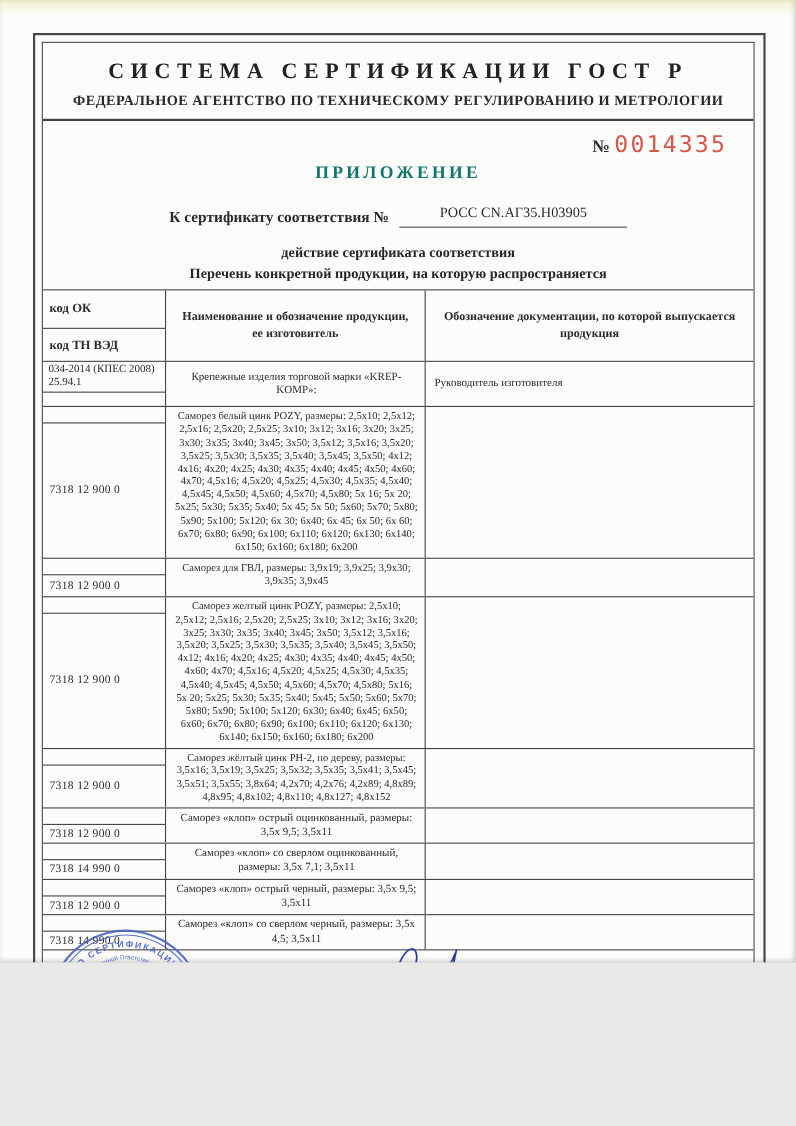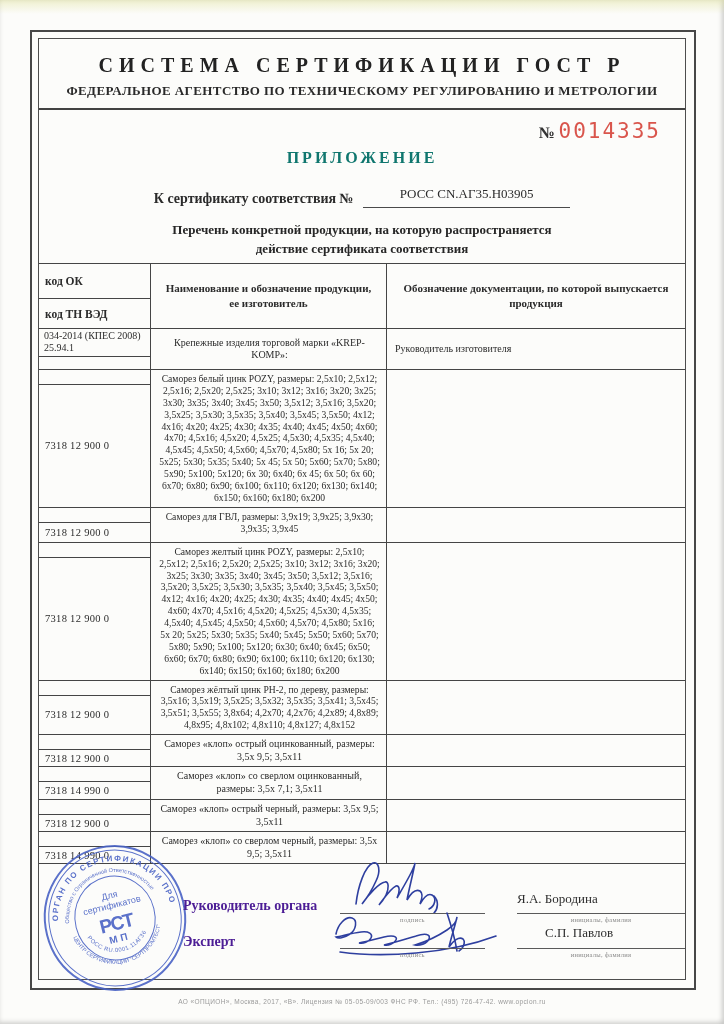--- a/index.html
+++ b/index.html
@@ -1,16 +1,16 @@
 <!DOCTYPE html>
 <html><head>
 <meta charset="utf-8">
 <style>
   html,body{margin:0;padding:0;background:#e9e9e7;}
-  .page{position:relative;width:724px;height:1024px;margin:0 auto;background:#fcfcfa;
+  .page{position:relative;width:724px;height:875px;margin:0 auto;background:#fcfcfa;
         font-family:"Liberation Serif","DejaVu Serif",serif;color:#2b2b2b;overflow:hidden;
         box-shadow:inset -3px 0 4px rgba(0,0,0,.12), inset 0 -3px 4px rgba(0,0,0,.10);}
   .scan-tint{position:absolute;left:0;top:0;width:100%;height:14px;
         background:linear-gradient(180deg,rgba(222,224,150,.45),rgba(222,224,150,0));}
   .frame-outer{position:absolute;left:30px;top:30px;width:662px;height:956px;border:2px solid #474747;}
   .frame-inner{position:absolute;left:6px;top:6px;width:646px;height:940px;border:1px solid #4d4d4d;}
 
   .band-header{position:absolute;left:0;top:0;width:100%;height:69px;border-bottom:2px solid #424242;
         text-align:center;}
   .title-main{margin-top:15px;font-size:20px;font-weight:bold;letter-spacing:6px;color:#222;}
@@ -77,22 +77,22 @@
       </div>
 
       <div class="appendix-title">ПРИЛОЖЕНИЕ</div>
 
       <div class="cert-row">
         <span class="cert-label">К сертификату соответствия №</span>
         <span class="cert-value"><span>РОСС CN.АГ35.Н03905</span></span>
       </div>
 
       <div class="list-title">
+        <div>действие сертификата соответствия</div>
         <div>Перечень конкретной продукции,  на которую распространяется</div>
-        <div>действие сертификата соответствия</div>
       </div>
 
       <div class="ctable">
 
         <div class="trow" style="min-height:64px;">
           <div class="tcell hleft">
             <div class="h1">код ОК</div>
             <div class="h2">код ТН ВЭД</div>
           </div>
           <div class="tcell hmid">Наименование и обозначение продукции, ее изготовитель</div>
@@ -172,21 +172,21 @@
           </div>
           <div class="tcell namecell" style="font-size:10px;">Саморез «клоп» острый черный, размеры: 3,5х 9,5; 3,5х11</div>
           <div class="tcell doccell"></div>
         </div>
 
         <div class="trow" style="min-height:31px;">
           <div class="tcell codecell">
             <div class="okstrip"></div>
             <div class="codearea">7318 14 990 0</div>
           </div>
-          <div class="tcell namecell" style="font-size:10px;">Саморез «клоп» со сверлом черный, размеры: 3,5х 9,5; 3,5х11</div>
+          <div class="tcell namecell" style="font-size:10px;">Саморез «клоп» со сверлом черный, размеры: 3,5х 4,5; 3,5х11</div>
           <div class="tcell doccell"></div>
         </div>
 
       </div>
     </div>
   </div>
 
   <svg class="stamp" viewBox="0 0 150 154">
     <defs>
       <path id="arcOuterTop" d="M 75 19 m -57 58 a 57 57 0 1 1 114 0"></path>

